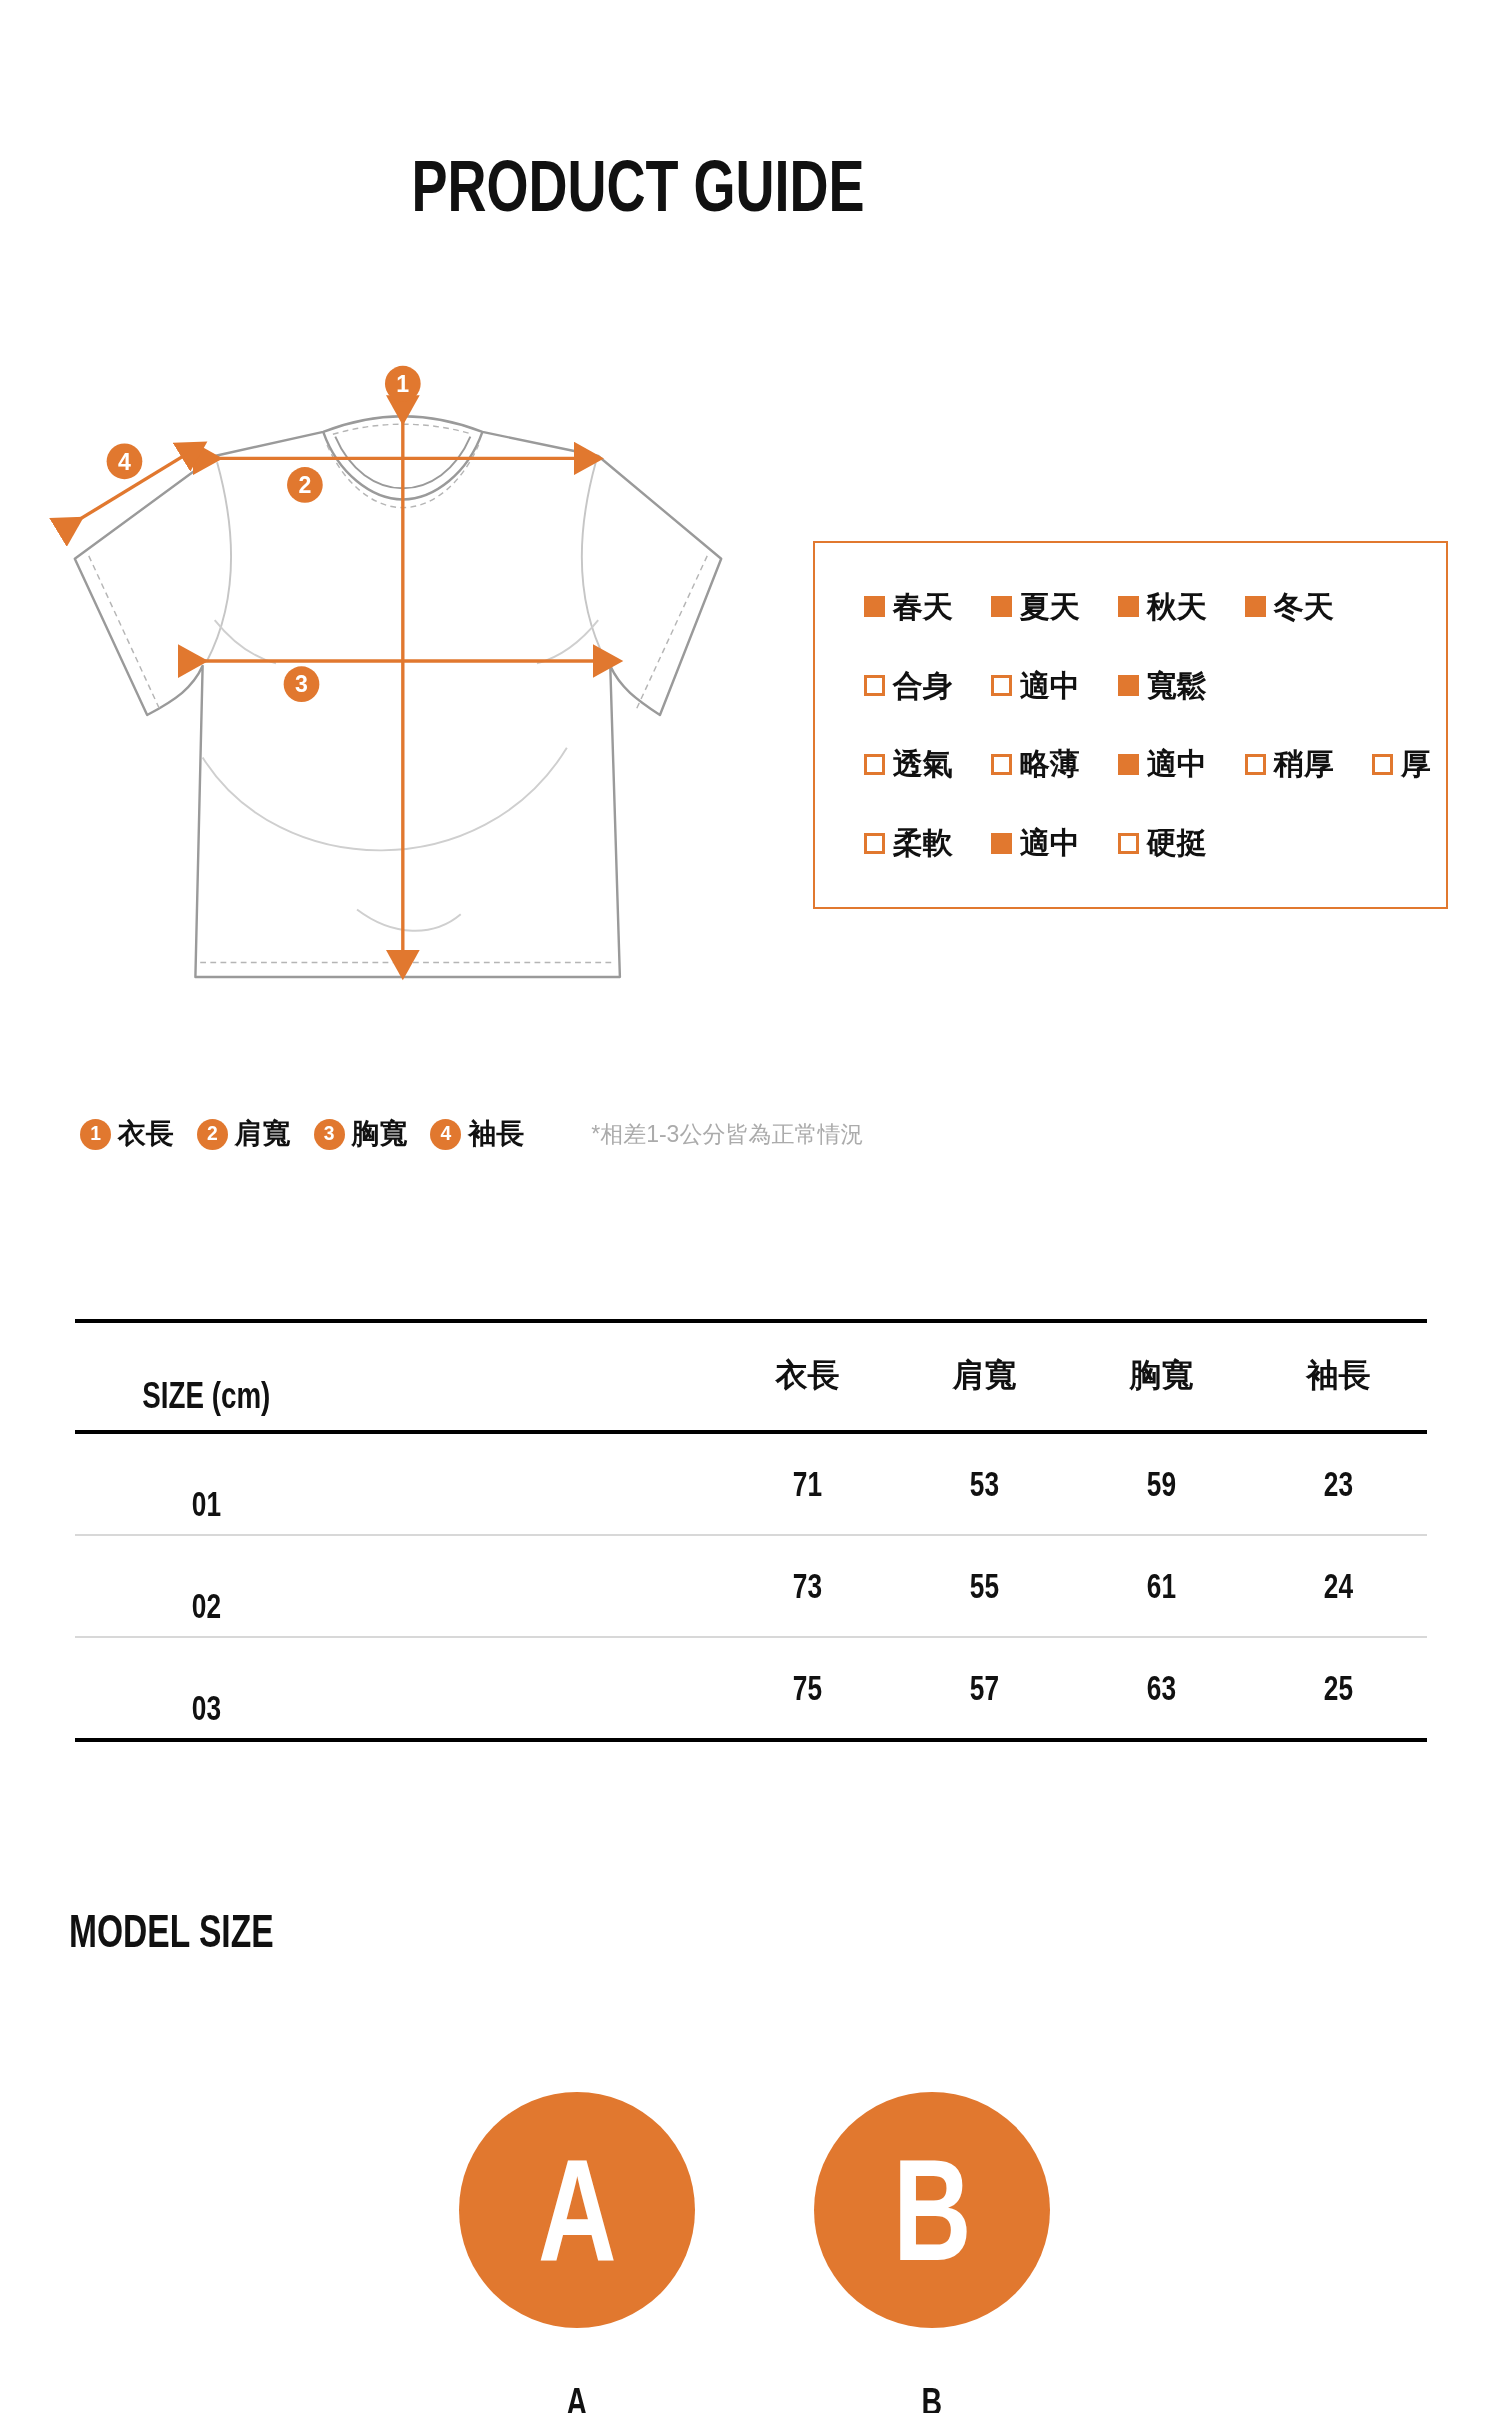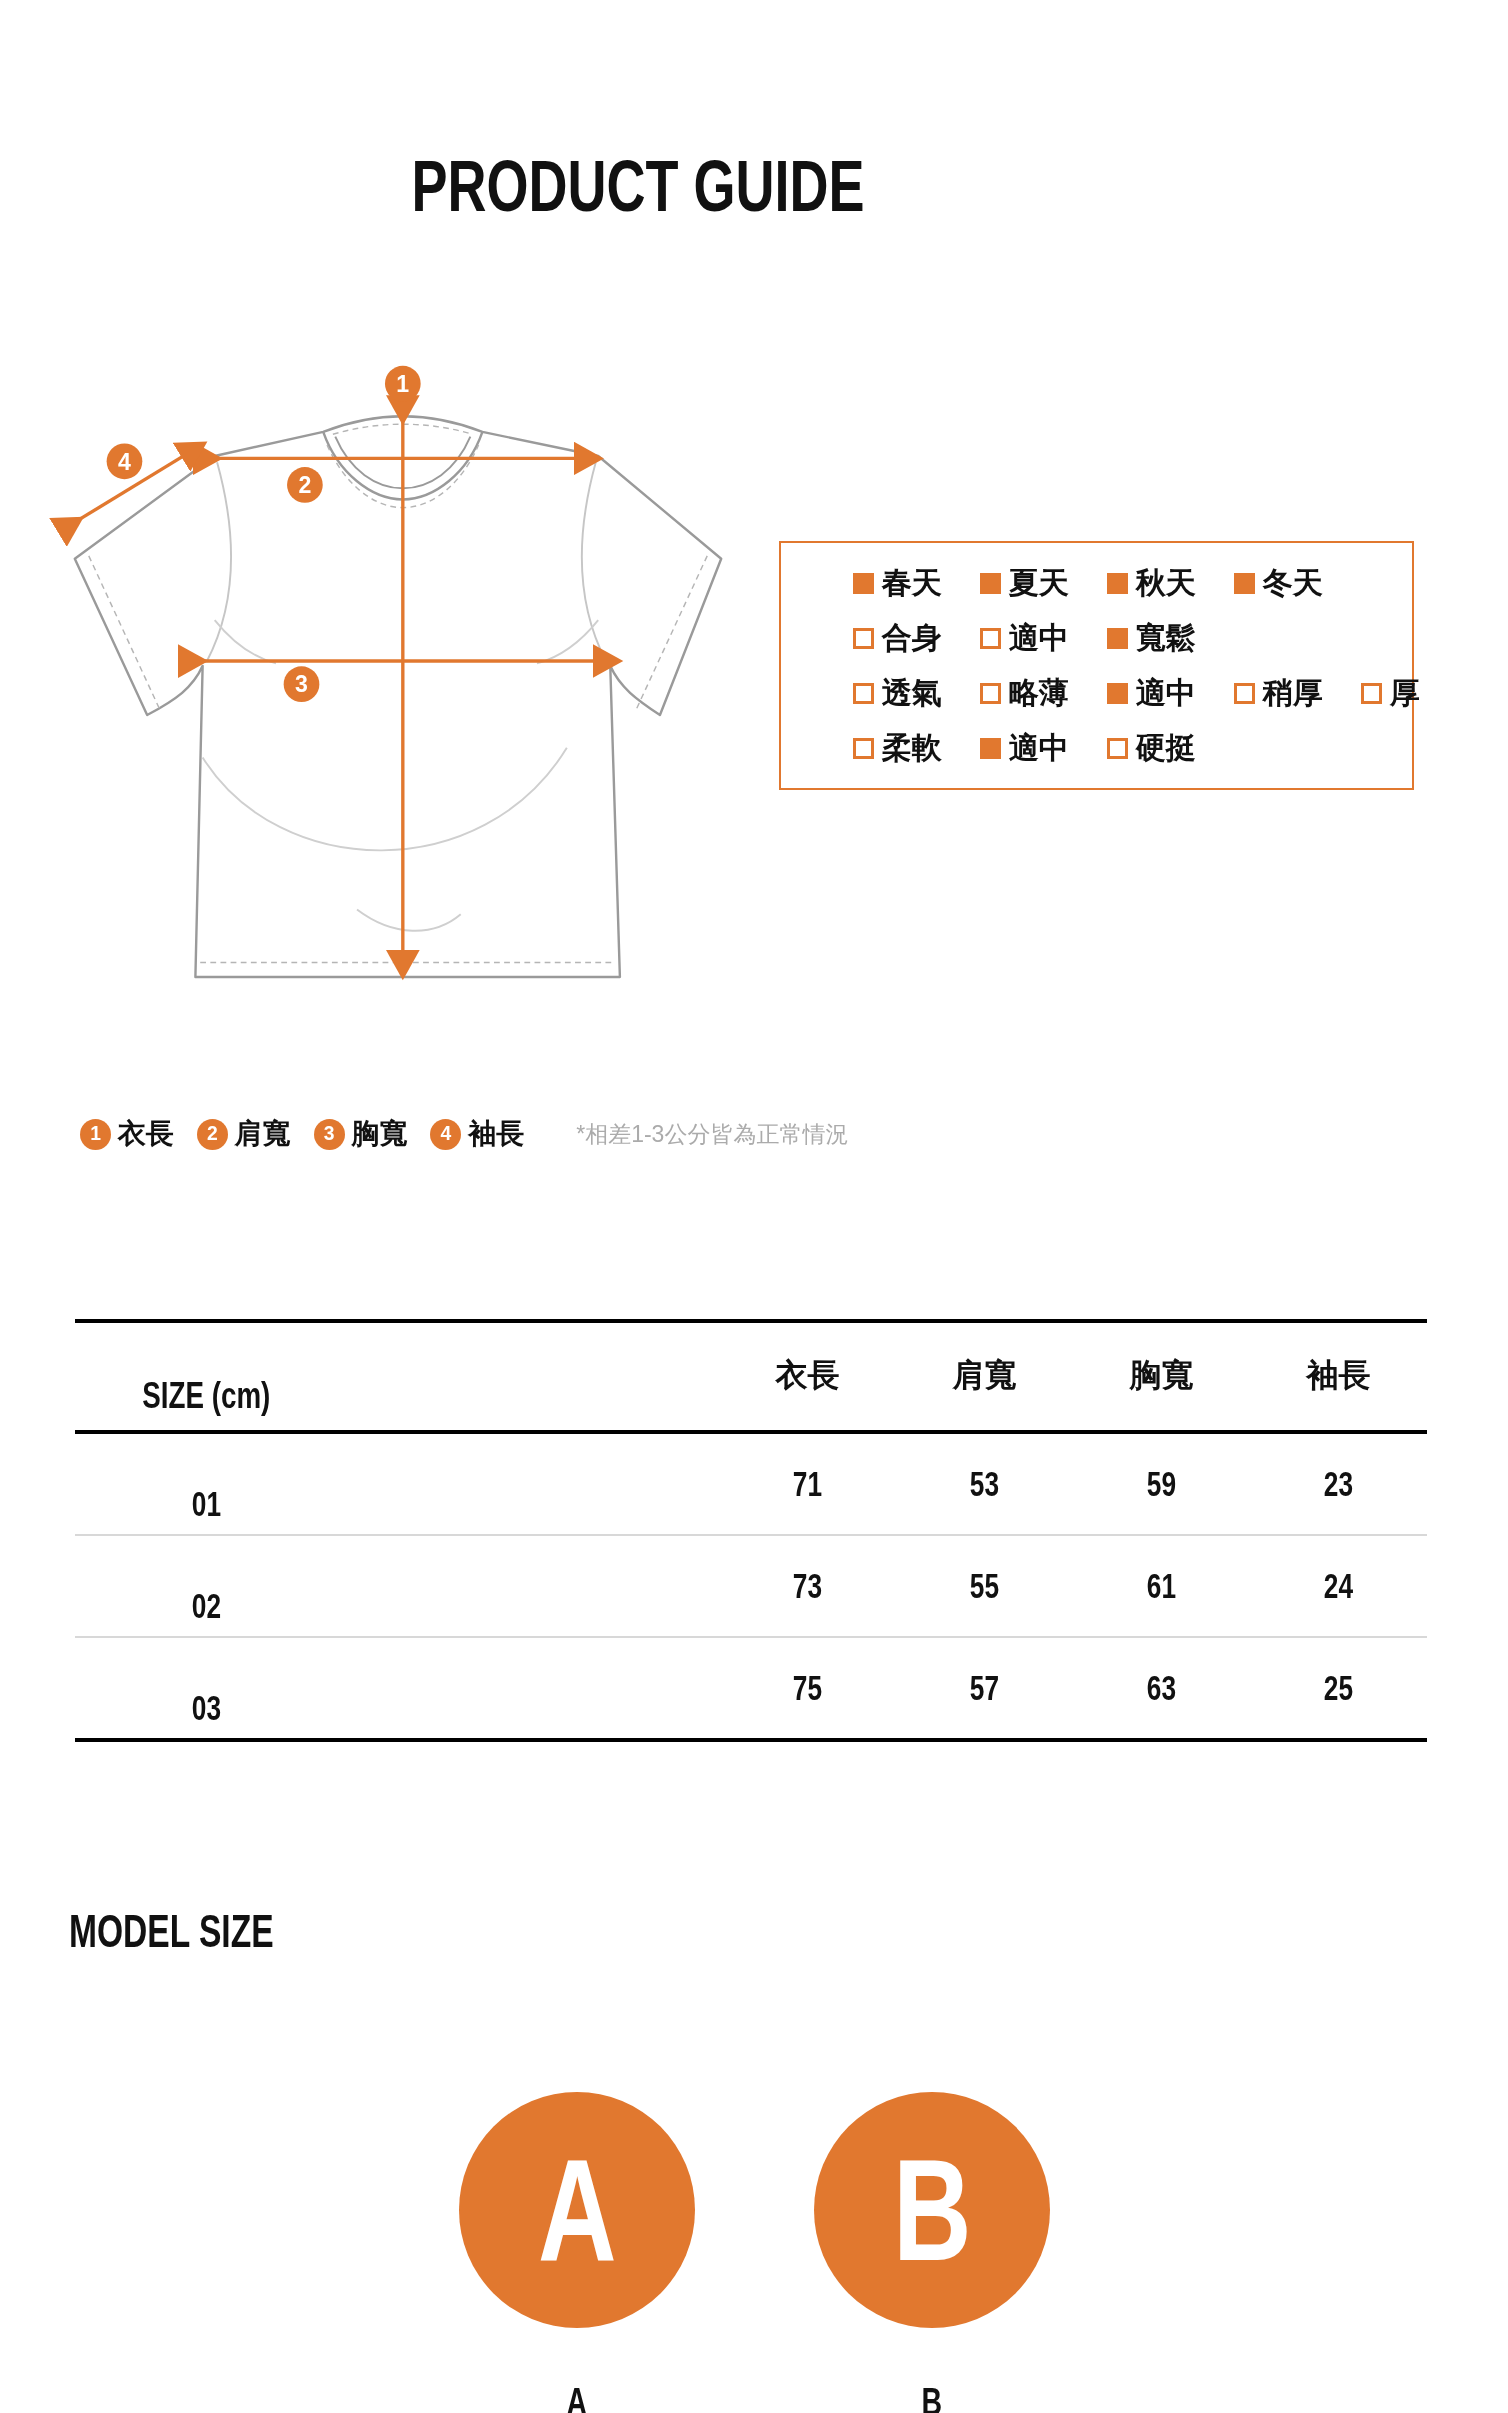--- a/index.html
+++ b/index.html
@@ -9,40 +9,40 @@
   .cx{display:inline-block;transform:scaleX(.75);transform-origin:center;white-space:nowrap;}
   .cx-left{display:inline-block;transform:scaleX(.73);transform-origin:left center;white-space:nowrap;}
 
   .title{position:absolute;left:0;top:145px;width:1276px;text-align:center;
          font-weight:700;font-size:72px;letter-spacing:0;}
 
   
   .tee{position:absolute;left:48px;top:333px;}
 
   
-  .attr-box{position:absolute;left:779px;top:541px;width:635px;height:249px;
+  .attr-box{position:absolute;left:813px;top:541px;width:635px;height:368px;
             border:2.4px solid #E1782F;box-sizing:border-box;
             display:flex;flex-direction:column;justify-content:space-evenly;
-            padding-left:72px;}
+            padding-left:49px;}
   .attr-row{display:flex;align-items:center;}
   .attr-item{display:flex;align-items:center;width:127px;flex:0 0 127px;}
   .attr-item:last-child{flex:0 0 auto;width:auto;}
   .sq{width:21px;height:21px;box-sizing:border-box;border:3.4px solid #E1782F;
       background:#fff;margin-right:7.7px;flex:0 0 auto;}
   .sq.filled{background:#E1782F;border-color:#E1782F;}
   .attr-label{font-size:30px;font-weight:700;line-height:1;}
 
   
   .legend{position:absolute;left:80px;top:1115px;display:flex;align-items:center;}
   .legend-item{display:flex;align-items:center;margin-right:23px;}
   .lg-badge{width:31px;height:31px;border-radius:50%;background:#E1782F;color:#fff;
             font-size:19.3px;font-weight:700;display:flex;align-items:center;justify-content:center;
             margin-right:6.8px;}
   .lg-label{font-size:28px;font-weight:600;}
-  .legend-note{font-size:23px;color:#ABABAB;margin-left:29px;font-weight:400;}
+  .legend-note{font-size:23px;color:#ABABAB;margin-left:44px;font-weight:400;}
 
   
   .size-table{position:absolute;left:75px;top:1319px;width:1352px;}
   .tline{width:100%;background:#000;}
   .tline.thick8{height:3.9px;}
   .tline.thick10{height:4.8px;}
   .tline.thin{height:1.9px;background:#D8D8D8;}
   .trow{display:flex;align-items:center;height:100px;}
   .trow.header{height:107px;}
   .tc1{width:263px;text-align:center;margin-top:40px;}

